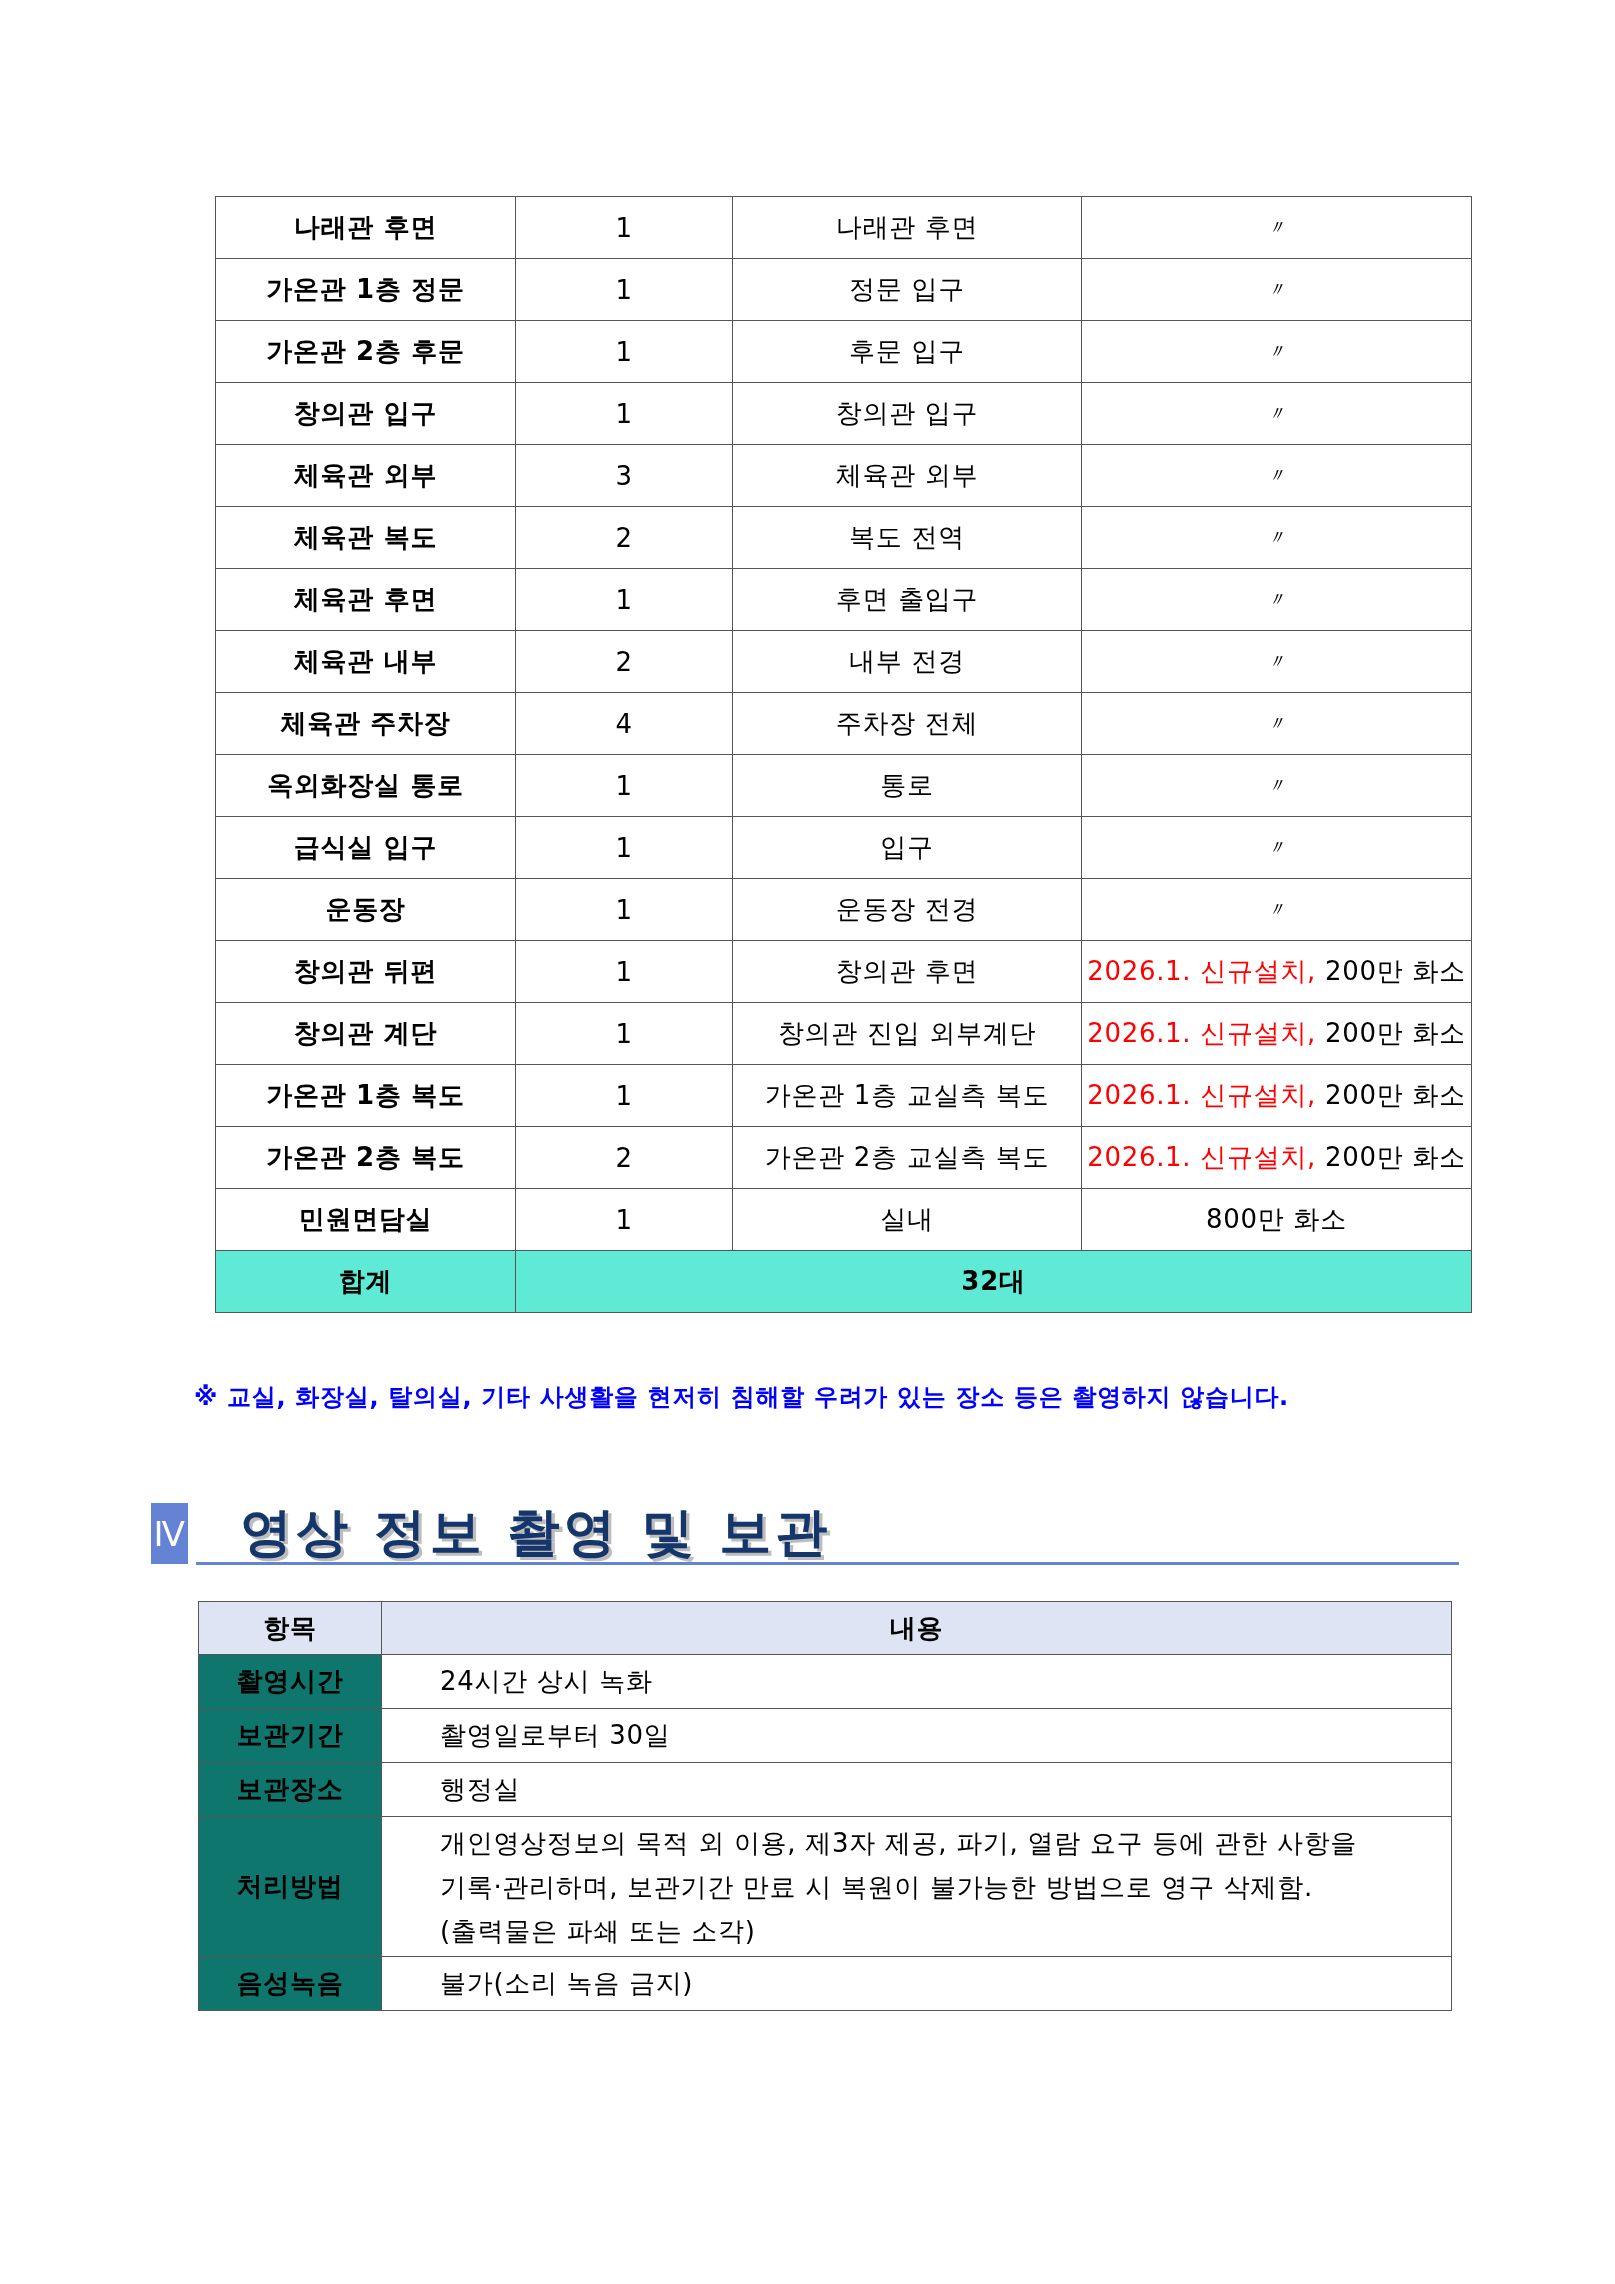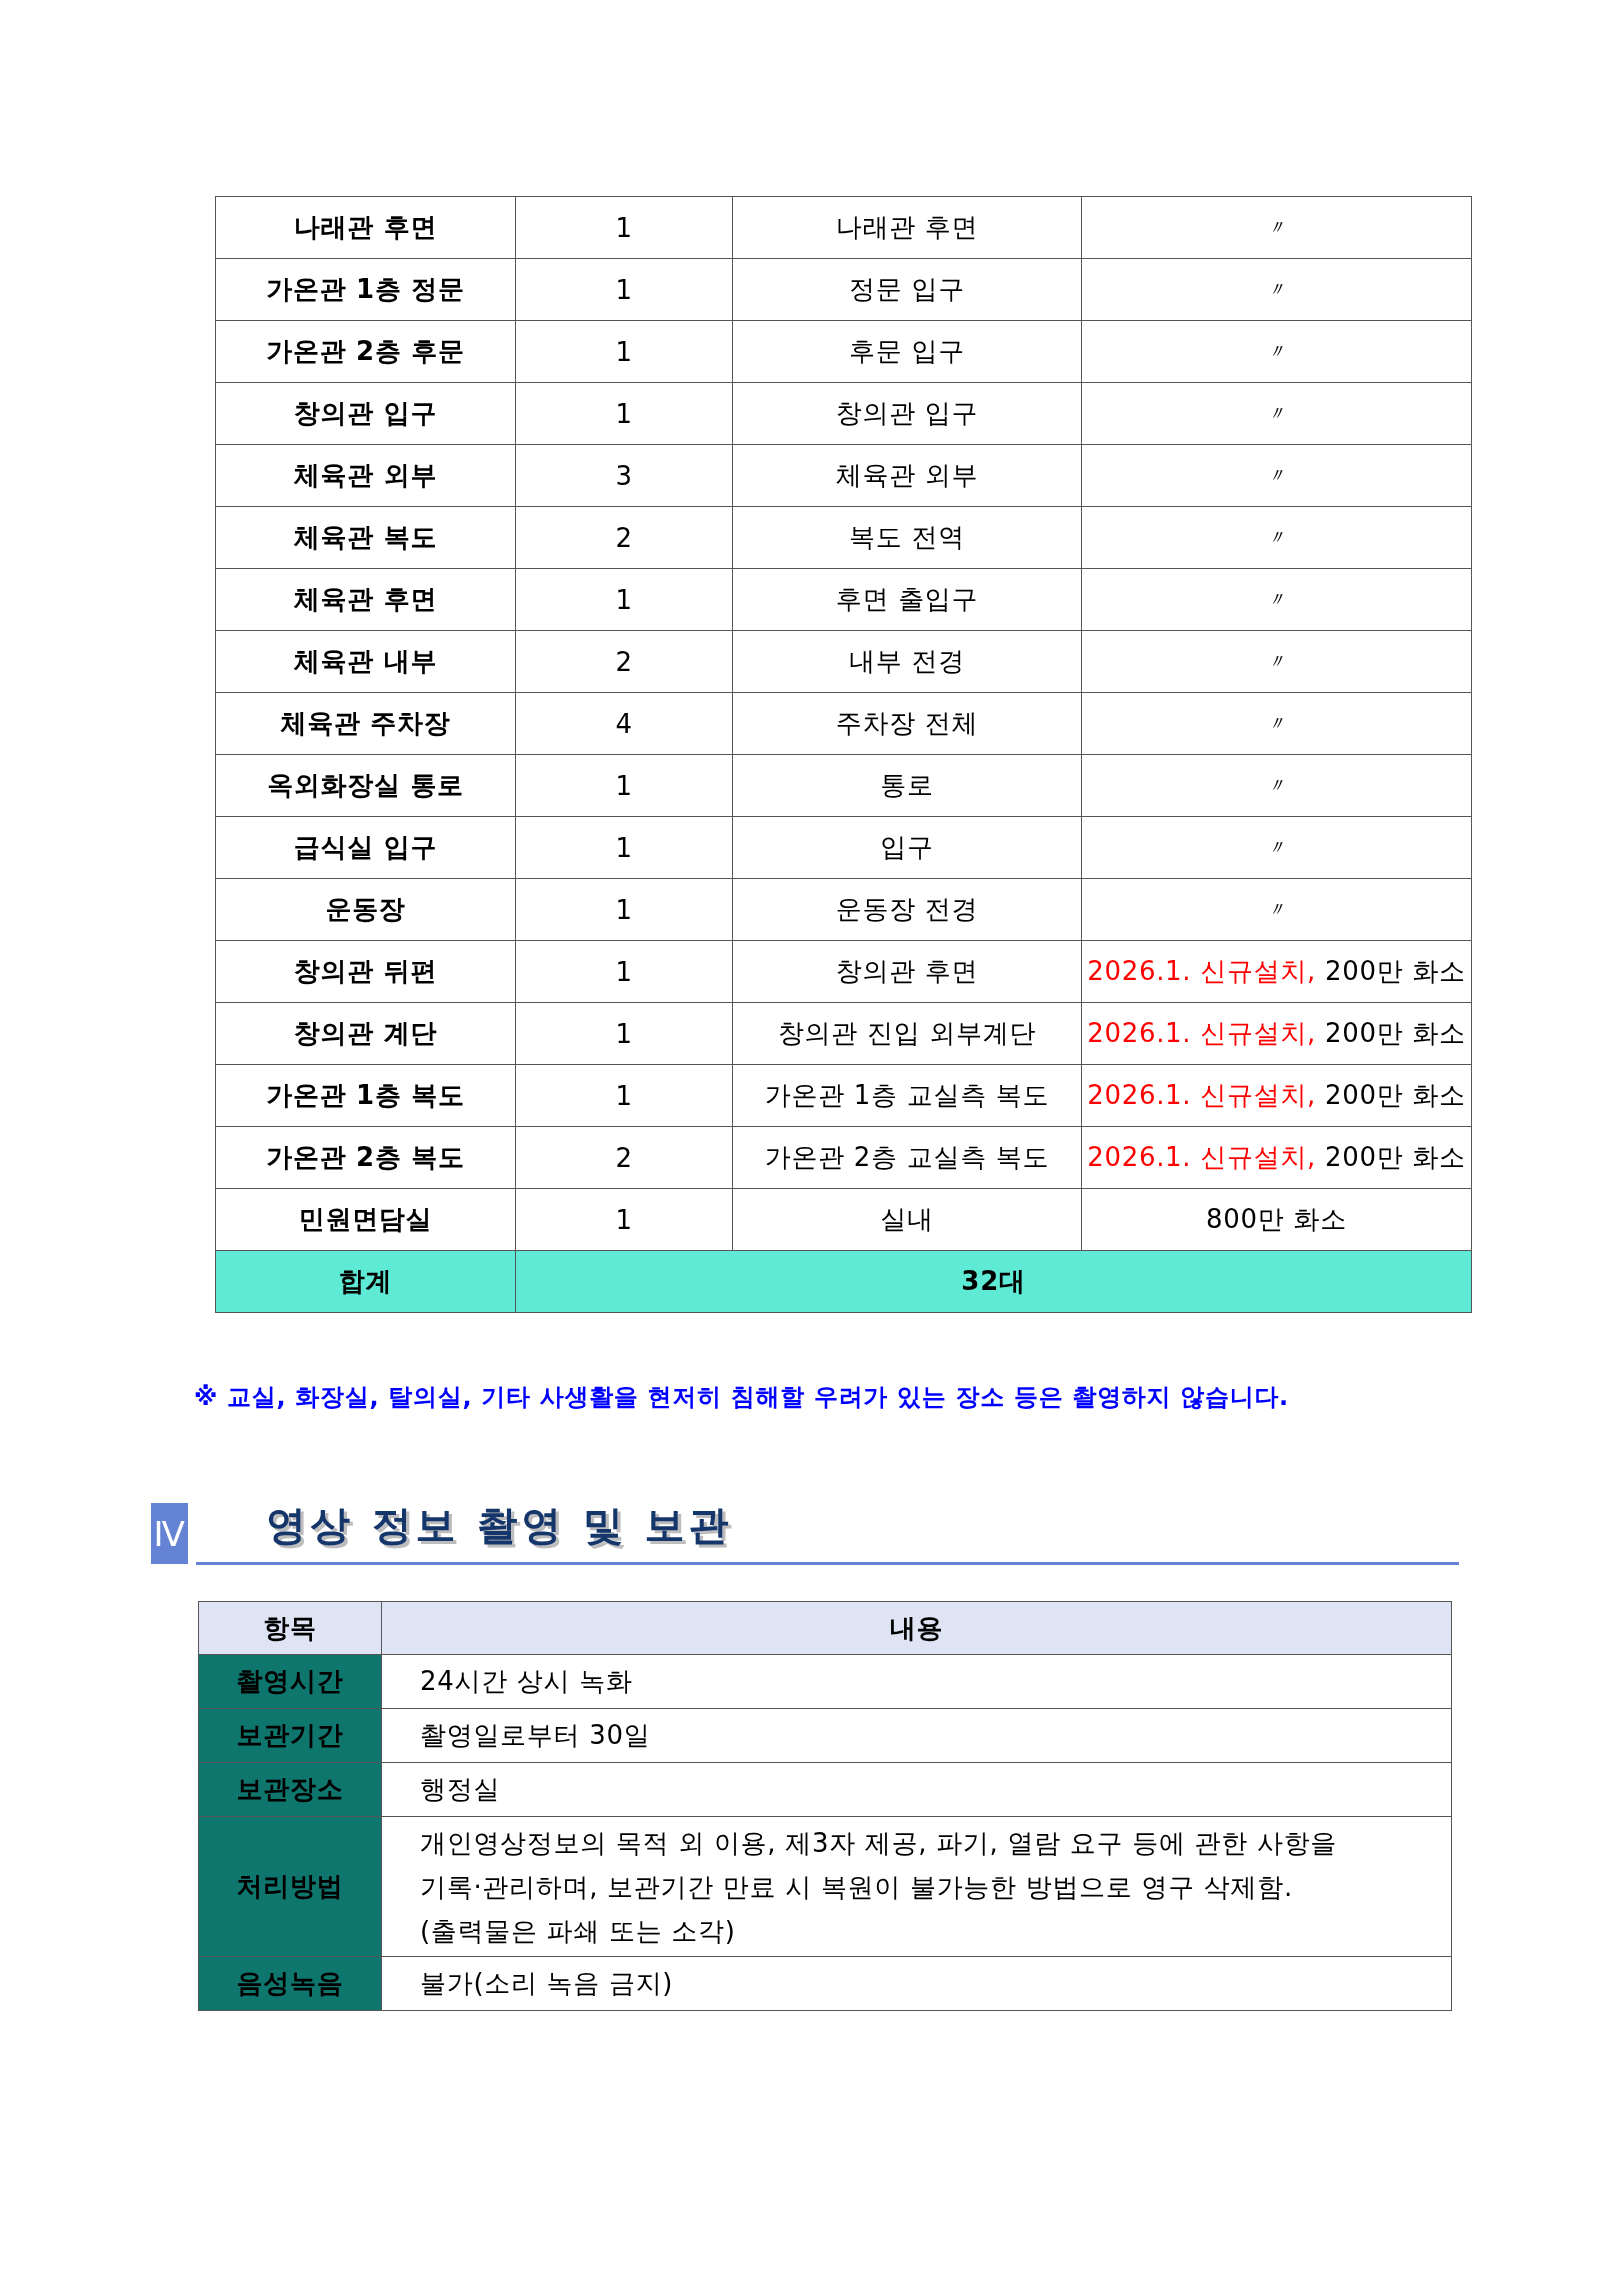--- a/index.html
+++ b/index.html
@@ -36,43 +36,43 @@
   }
 
   
   #section-number-box {
     position: absolute; left: 151px; top: 1503px; width: 37px; height: 61px;
     background: #6583d4; color: #fff; font-size: 34px;
     display: flex; align-items: center; justify-content: center;
     font-family: "DejaVu Sans", sans-serif; letter-spacing: 0.7px;
   }
   #section-title {
-    position: absolute; left: 266px; top: 1498px;
-    font-size: 40px; font-weight: bold; color: #15366b;
+    position: absolute; left: 240px; top: 1498px;
+    font-size: 52px; font-weight: bold; color: #15366b;
     text-shadow: 3.3px 3.3px 0 #bdbdbd; letter-spacing: 3.9px; white-space: nowrap;
   }
   #section-underline {
     position: absolute; left: 196px; top: 1562px; width: 1263px; height: 3.3px;
     background: #6583d4;
   }
 
   
   #retention-table {
     position: absolute; left: 198px; top: 1601px; width: 1253px;
     border: 1.3px solid #1a1a1a;
   }
   #retention-table td {
     border: 0.7px solid #555; font-size: 26px; vertical-align: middle;
     letter-spacing: 0.7px;
   }
   #retention-table tr { border-bottom: 1.3px solid #6e6e6e; }
   #retention-table td.item {
     background: #0f766e; font-weight: bold; text-align: center; width: 182px;
   }
-  #retention-table td.content { padding-left: 38px; text-align: left; }
+  #retention-table td.content { padding-left: 58px; text-align: left; }
   #retention-table tr.head td { text-align: center; font-weight: bold; background: #dee4f3; padding-left: 0; }
   #retention-table td.multi { line-height: 44px; padding-top: 2.6px; padding-bottom: 2.6px; margin-top: 24px; }
 </style>
 </head>
 <body>
 
 <table id="cctv-table">
   <colgroup>
     <col style="width:300px">
       <col style="width:217px">

